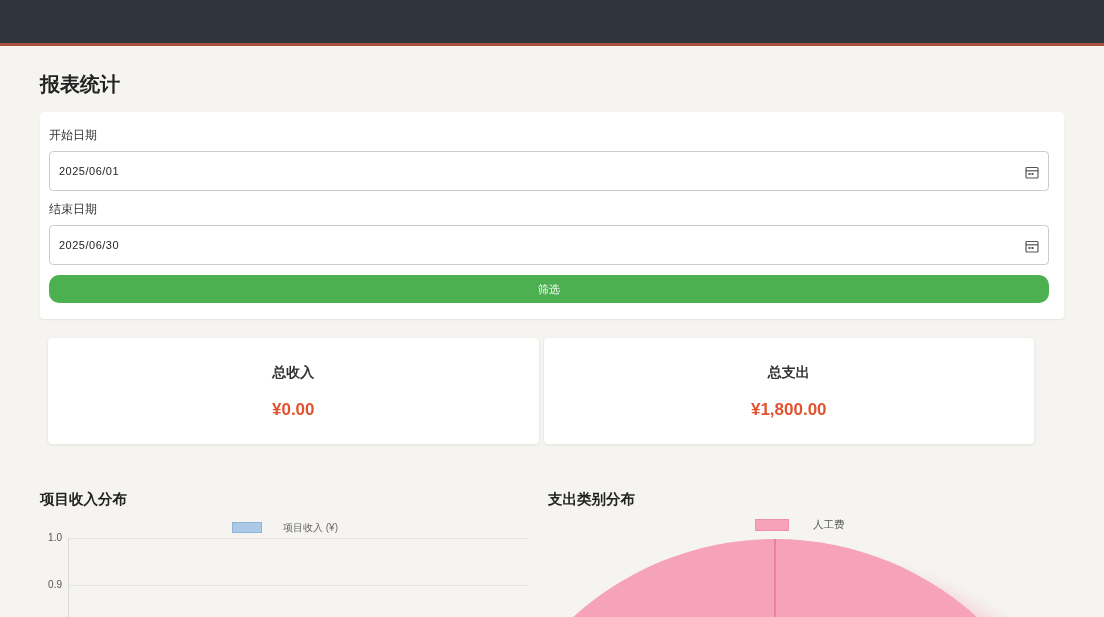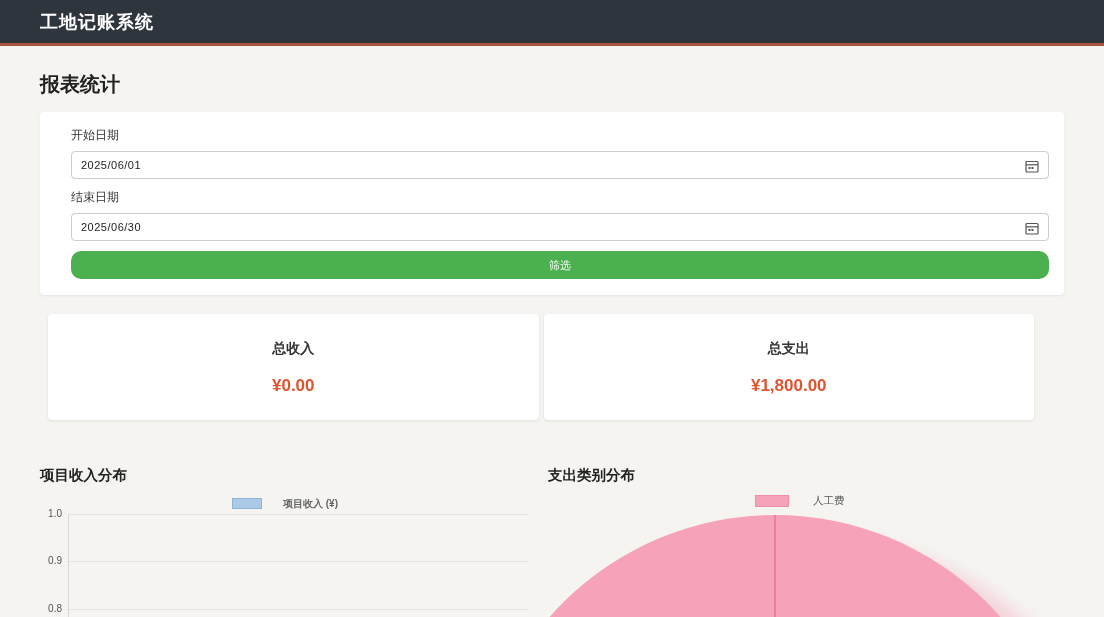--- a/index.html
+++ b/index.html
@@ -43,26 +43,26 @@
     font-weight: bold;
     color: #222222;
     margin: 25px 0 14px 0;
   }
 
   
   .filter-card {
     background: #ffffff;
     border-radius: 4px;
     box-shadow: 0 1px 2px rgba(0,0,0,0.07);
-    padding: 15px 15px 16px 31px;
+    padding: 15px 15px 16px 9px;
   }
   .field-label { font-size: 12px; color: #333333; margin-bottom: 7px; }
   .field-label + .date-input + .field-label { margin-top: 10px; }
   .date-input {
-    height: 28px;
+    height: 40px;
     border: 1px solid #cccccc;
     border-radius: 4px;
     background: #ffffff;
     display: flex;
     align-items: center;
     justify-content: space-between;
     padding: 0 9px;
     cursor: text;
   }
   .date-input + .field-label { margin-top: 10px; }
@@ -108,21 +108,20 @@
   
   .bar-legend {
     display: flex;
     justify-content: center;
     align-items: center;
     gap: 21px;
     margin-top: 13px;
     font-size: 10px;
     color: #666666;
     height: 13px;
-    font-weight: bold;
   }
   .bar-legend-swatch {
     width: 30px; height: 11px;
     background: #adc9e8;
     border: 1px solid #8fb4d9;
     display: inline-block;
   }
   .bar-plot { position: relative; height: 140px; margin-top: 0; }
   .grid-line {
     position: absolute;
@@ -189,21 +188,20 @@
     left: 226px; top: 49px;
     width: 2px; height: 520px;
     background: #e8839e;
     z-index: 2;
   }
 </style>
 </head>
 <body>
 
 <header class="navbar">
-  <div class="brand">工地记账系统</div>
 </header>
 
 <main class="main">
 
   <h1 class="page-title">报表统计</h1>
 
   <section class="filter-card">
     <div class="field-label">开始日期</div>
     <div class="date-input">
       <span class="date-value">2025/06/01</span>

